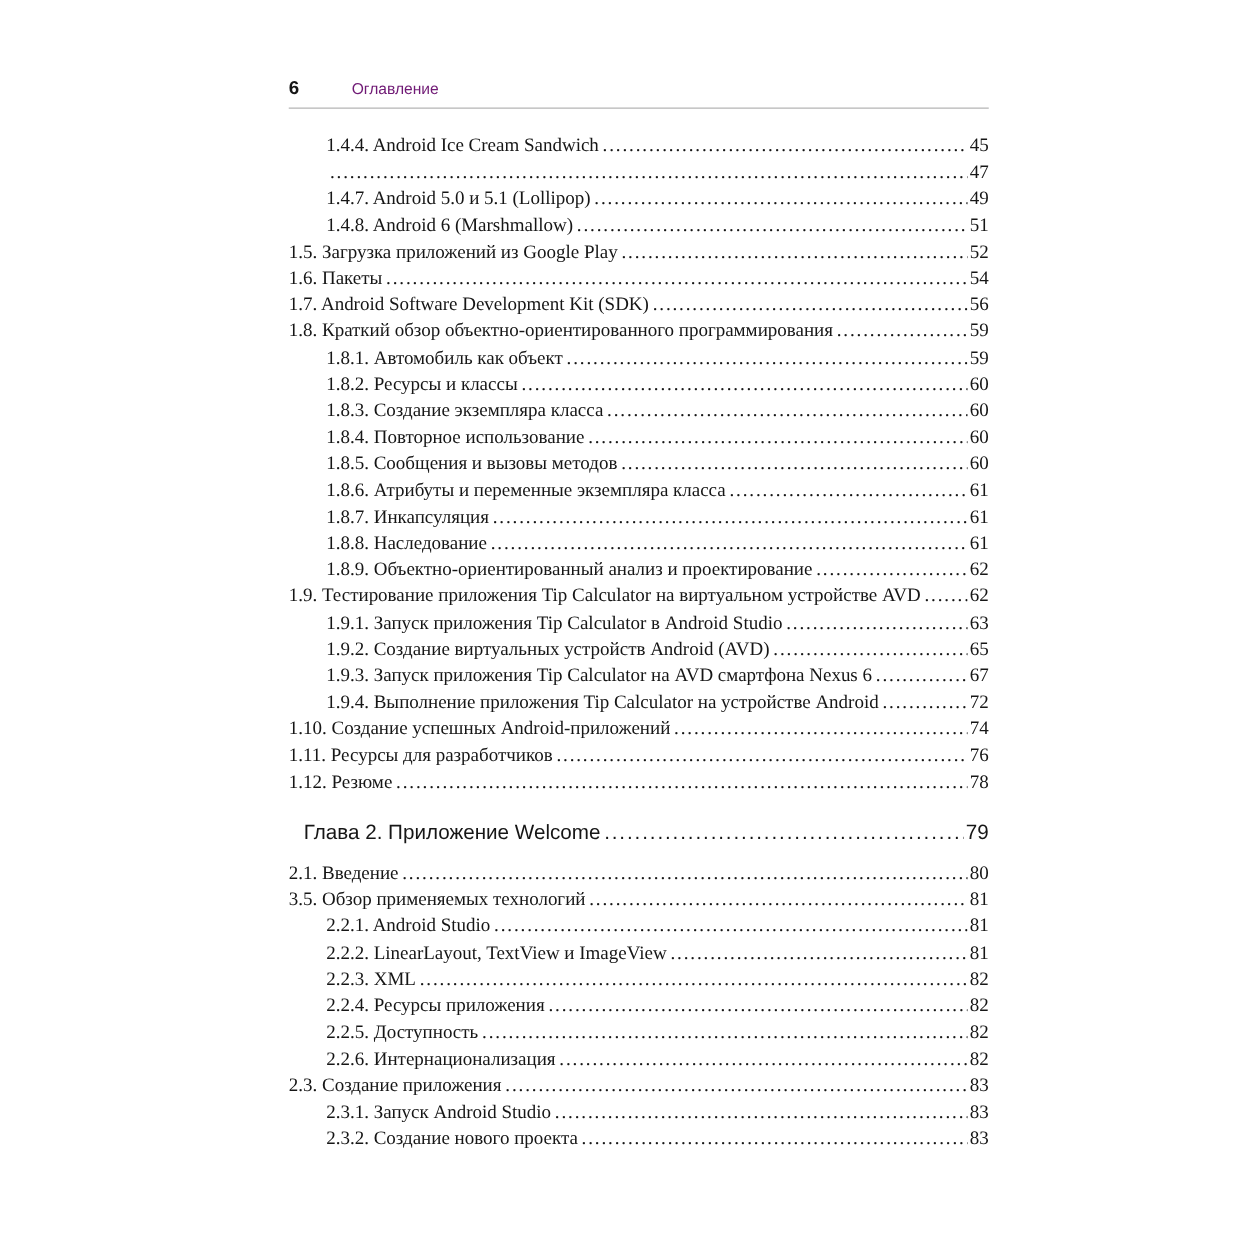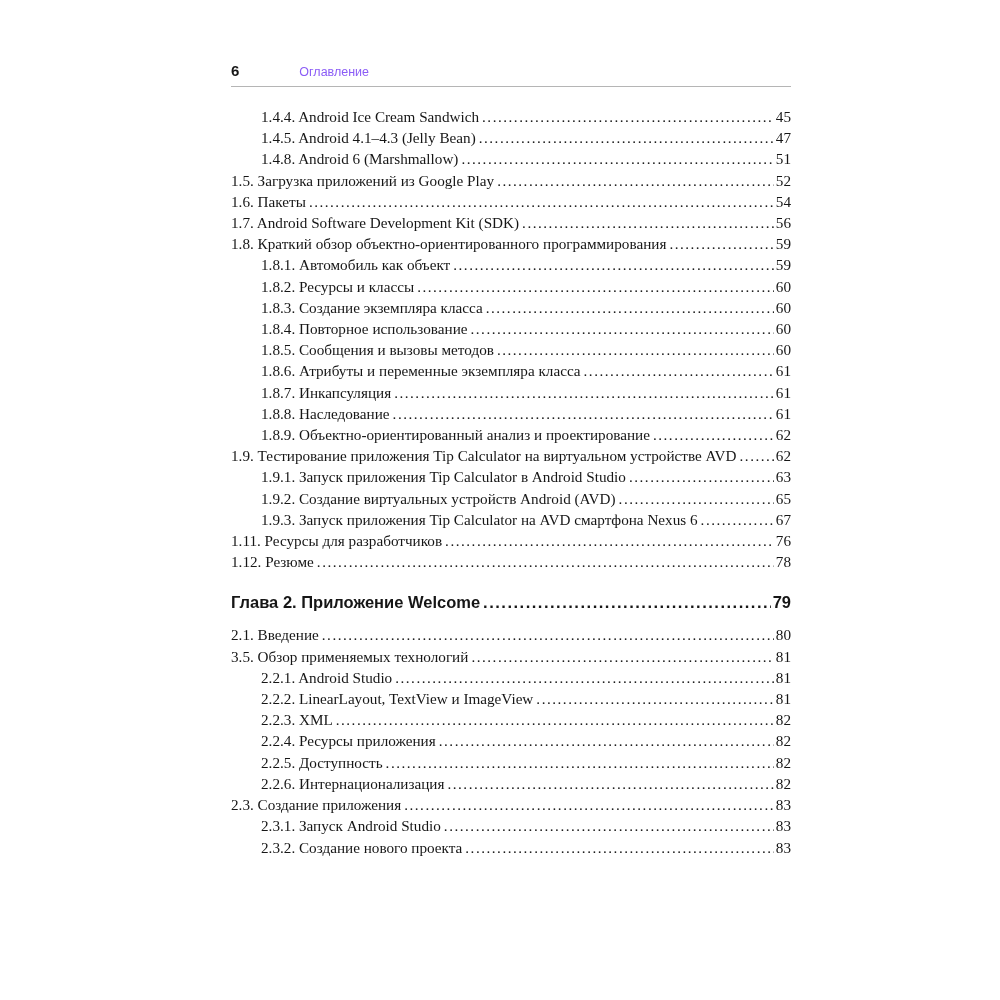--- a/index.html
+++ b/index.html
@@ -24,40 +24,40 @@
     font-family: "Liberation Sans", sans-serif;
     padding-bottom: 7px;
     border-bottom: 1px solid #b5b5b5;
   }
   .running-header .pagenum {
     font-weight: bold;
     font-size: 15px;
   }
   .running-header .headtitle {
     font-size: 12.5px;
-    margin-left: 60px;
-    color: #8b5cf6;
+    margin-left: 42px;
+    color: #701a75;
   }
   .toc {
     margin-top: 19px;
   }
   .toc-entry {
     display: flex;
     align-items: flex-start;
     font-size: 15.2px;
     line-height: 21.2px;
     white-space: nowrap;
   }
   .toc-entry.level-2 { padding-left: 30px; }
   .toc-entry.chapter {
     font-family: "Liberation Sans", sans-serif;
-    font-weight: bold;
+    font-weight: normal;
     font-size: 16.5px;
     line-height: 22px;
-    margin: 19px 0 11px 0;
+    margin: 19px 0 11px 12px;
   }
   .toc-title {
     white-space: nowrap;
     flex: 0 0 auto;
   }
   .toc-dots {
     flex: 1 1 auto;
     overflow: hidden;
     white-space: nowrap;
     margin: 0 2px 0 3px;
@@ -83,26 +83,30 @@
   </div>
 
   <div class="toc">
   <div class="toc-entry level-2">
     <span class="toc-title">1.4.4. Android Ice Cream Sandwich</span>
     <span class="toc-dots"></span>
     <span class="toc-page">45</span>
   </div>
 
   <div class="toc-entry level-2">
-    <span class="toc-title">1.4.5. Android 4.1–4.3 (Jelly Bean)</span>
     <span class="toc-dots"></span>
     <span class="toc-page">47</span>
   </div>
 
 
+  <div class="toc-entry level-2">
+    <span class="toc-title">1.4.7. Android 5.0 и 5.1 (Lollipop)</span>
+    <span class="toc-dots"></span>
+    <span class="toc-page">49</span>
+  </div>
 
   <div class="toc-entry level-2">
     <span class="toc-title">1.4.8. Android 6 (Marshmallow)</span>
     <span class="toc-dots"></span>
     <span class="toc-page">51</span>
   </div>
 
   <div class="toc-entry level-1">
     <span class="toc-title">1.5. Загрузка приложений из Google Play</span>
     <span class="toc-dots"></span>
@@ -198,21 +202,31 @@
     <span class="toc-dots"></span>
     <span class="toc-page">65</span>
   </div>
 
   <div class="toc-entry level-2">
     <span class="toc-title">1.9.3. Запуск приложения Tip Calculator на AVD смартфона Nexus 6</span>
     <span class="toc-dots"></span>
     <span class="toc-page">67</span>
   </div>
 
-
+  <div class="toc-entry level-2">
+    <span class="toc-title">1.9.4. Выполнение приложения Tip Calculator на устройстве Android</span>
+    <span class="toc-dots"></span>
+    <span class="toc-page">72</span>
+  </div>
+
+  <div class="toc-entry level-1">
+    <span class="toc-title">1.10. Создание успешных Android-приложений</span>
+    <span class="toc-dots"></span>
+    <span class="toc-page">74</span>
+  </div>
 
   <div class="toc-entry level-1">
     <span class="toc-title">1.11. Ресурсы для разработчиков</span>
     <span class="toc-dots"></span>
     <span class="toc-page">76</span>
   </div>
 
   <div class="toc-entry level-1">
     <span class="toc-title">1.12. Резюме</span>
     <span class="toc-dots"></span>

